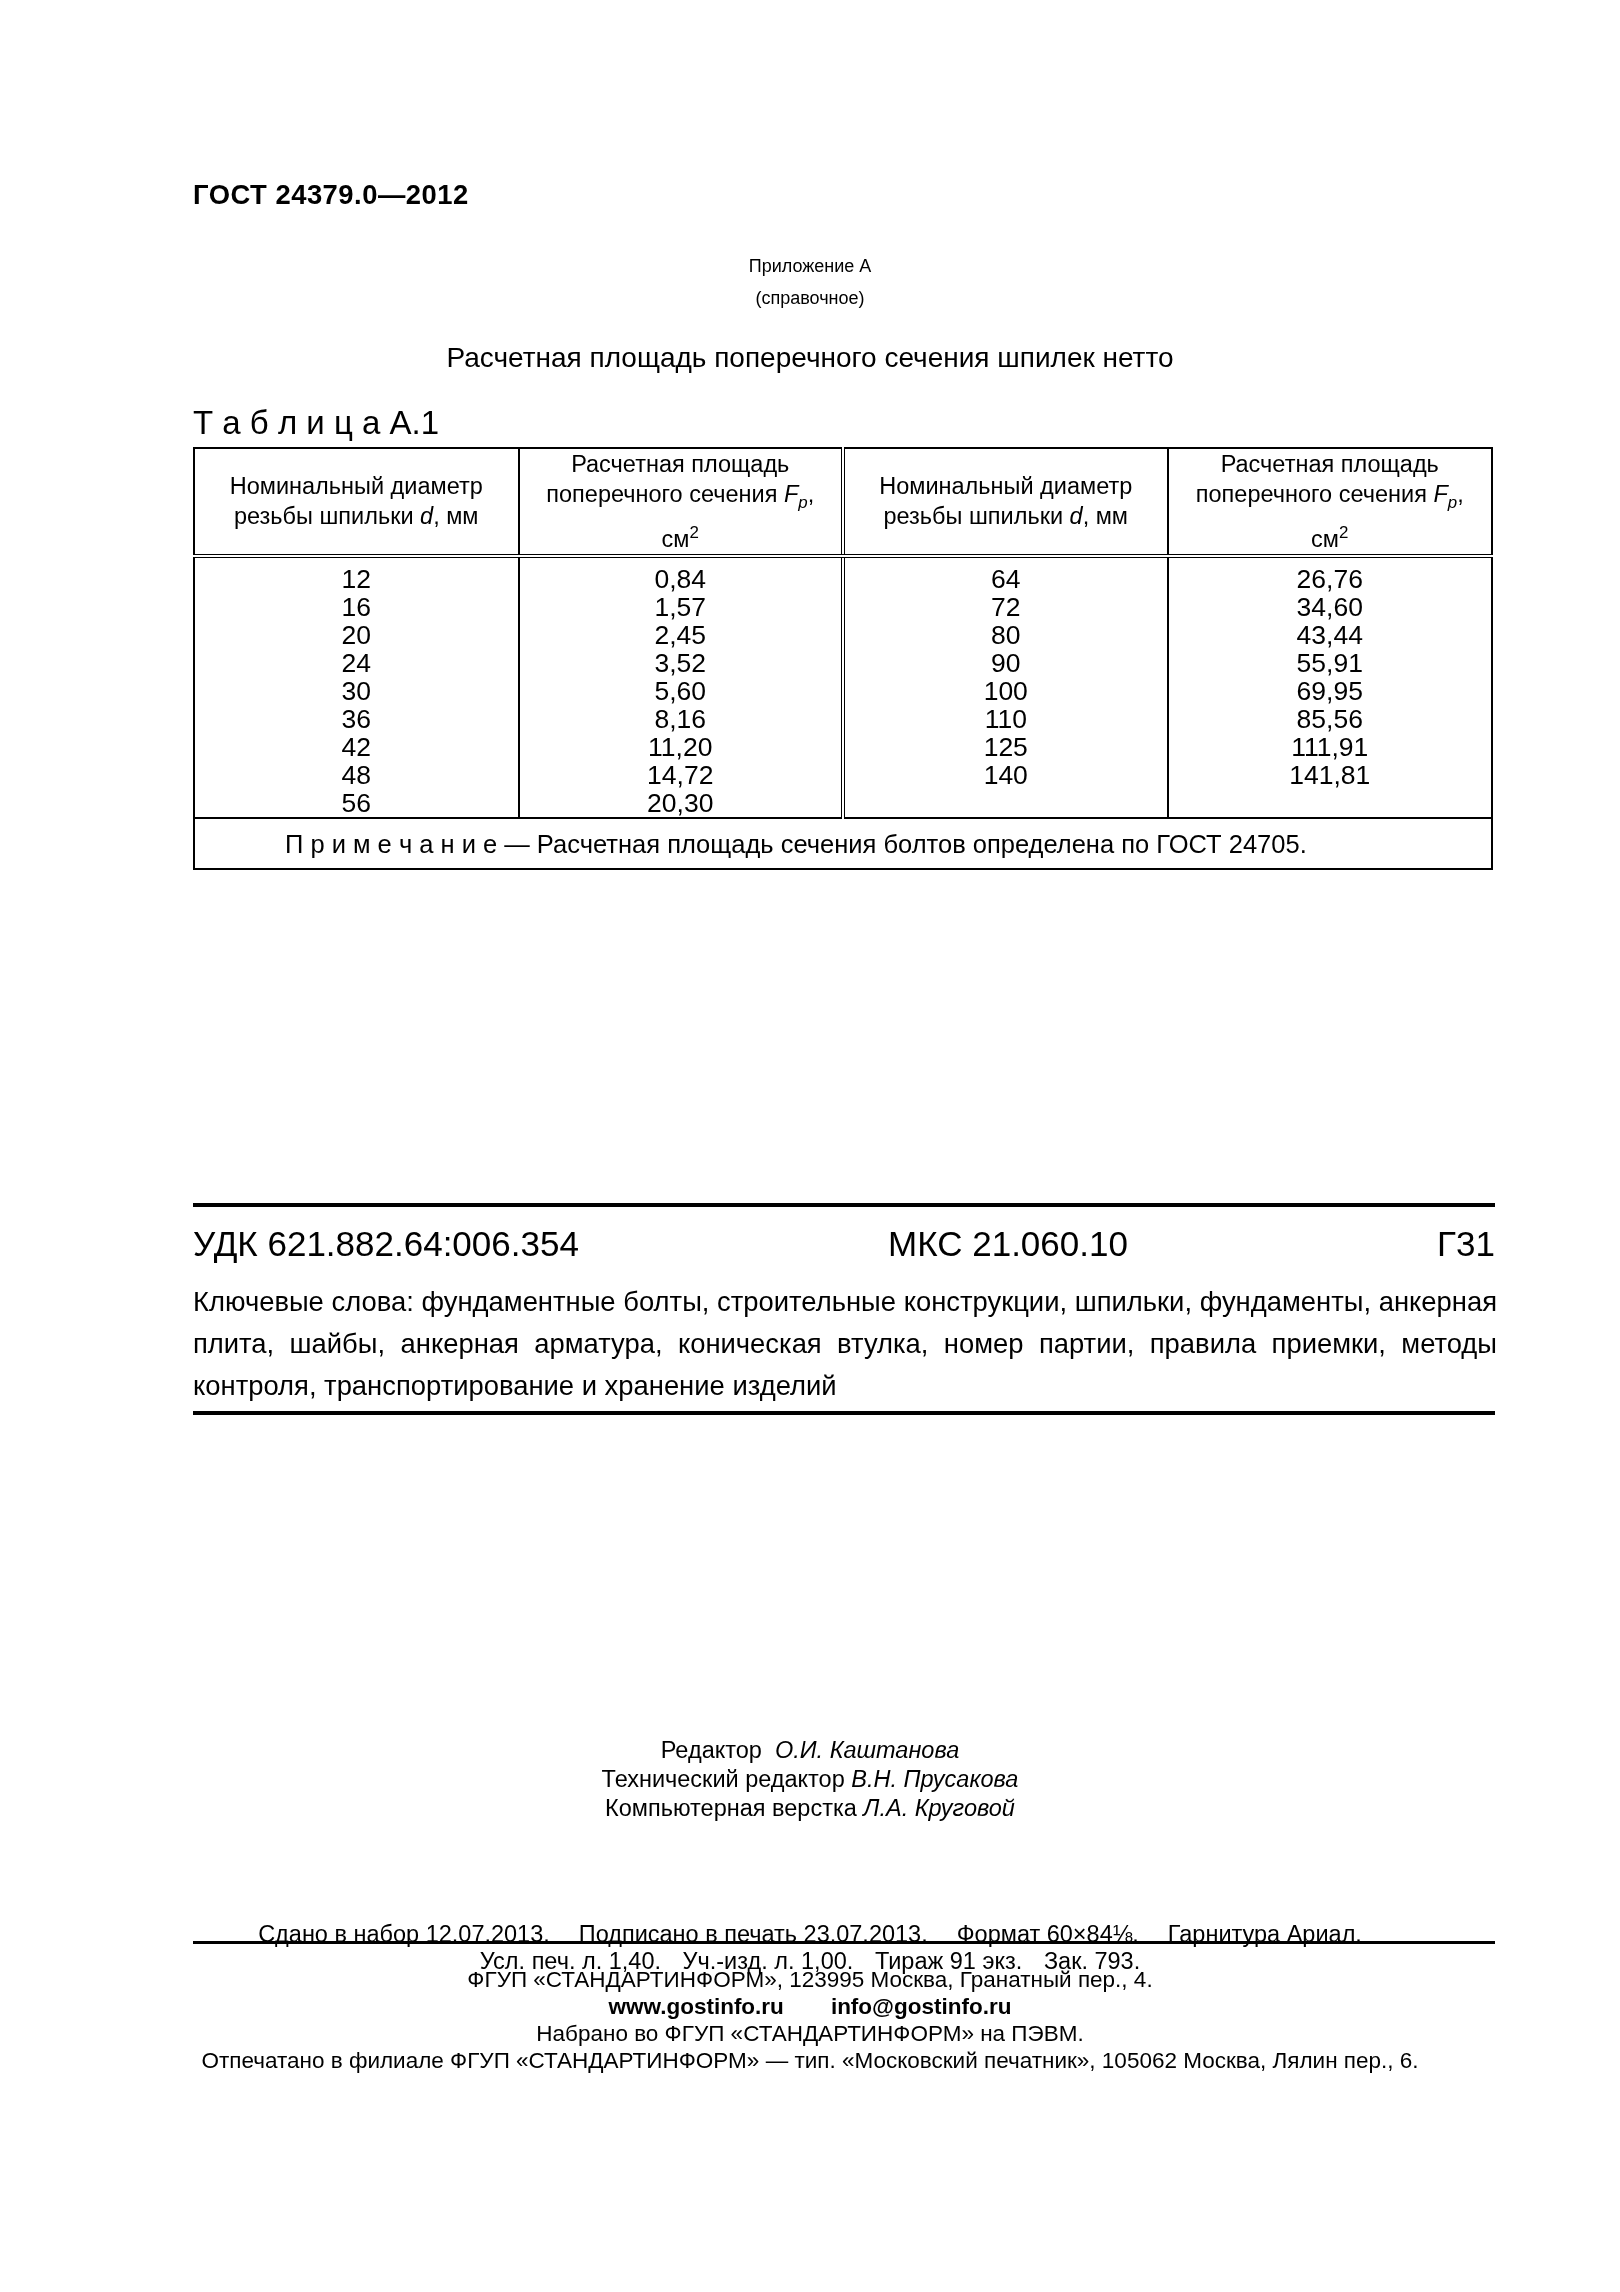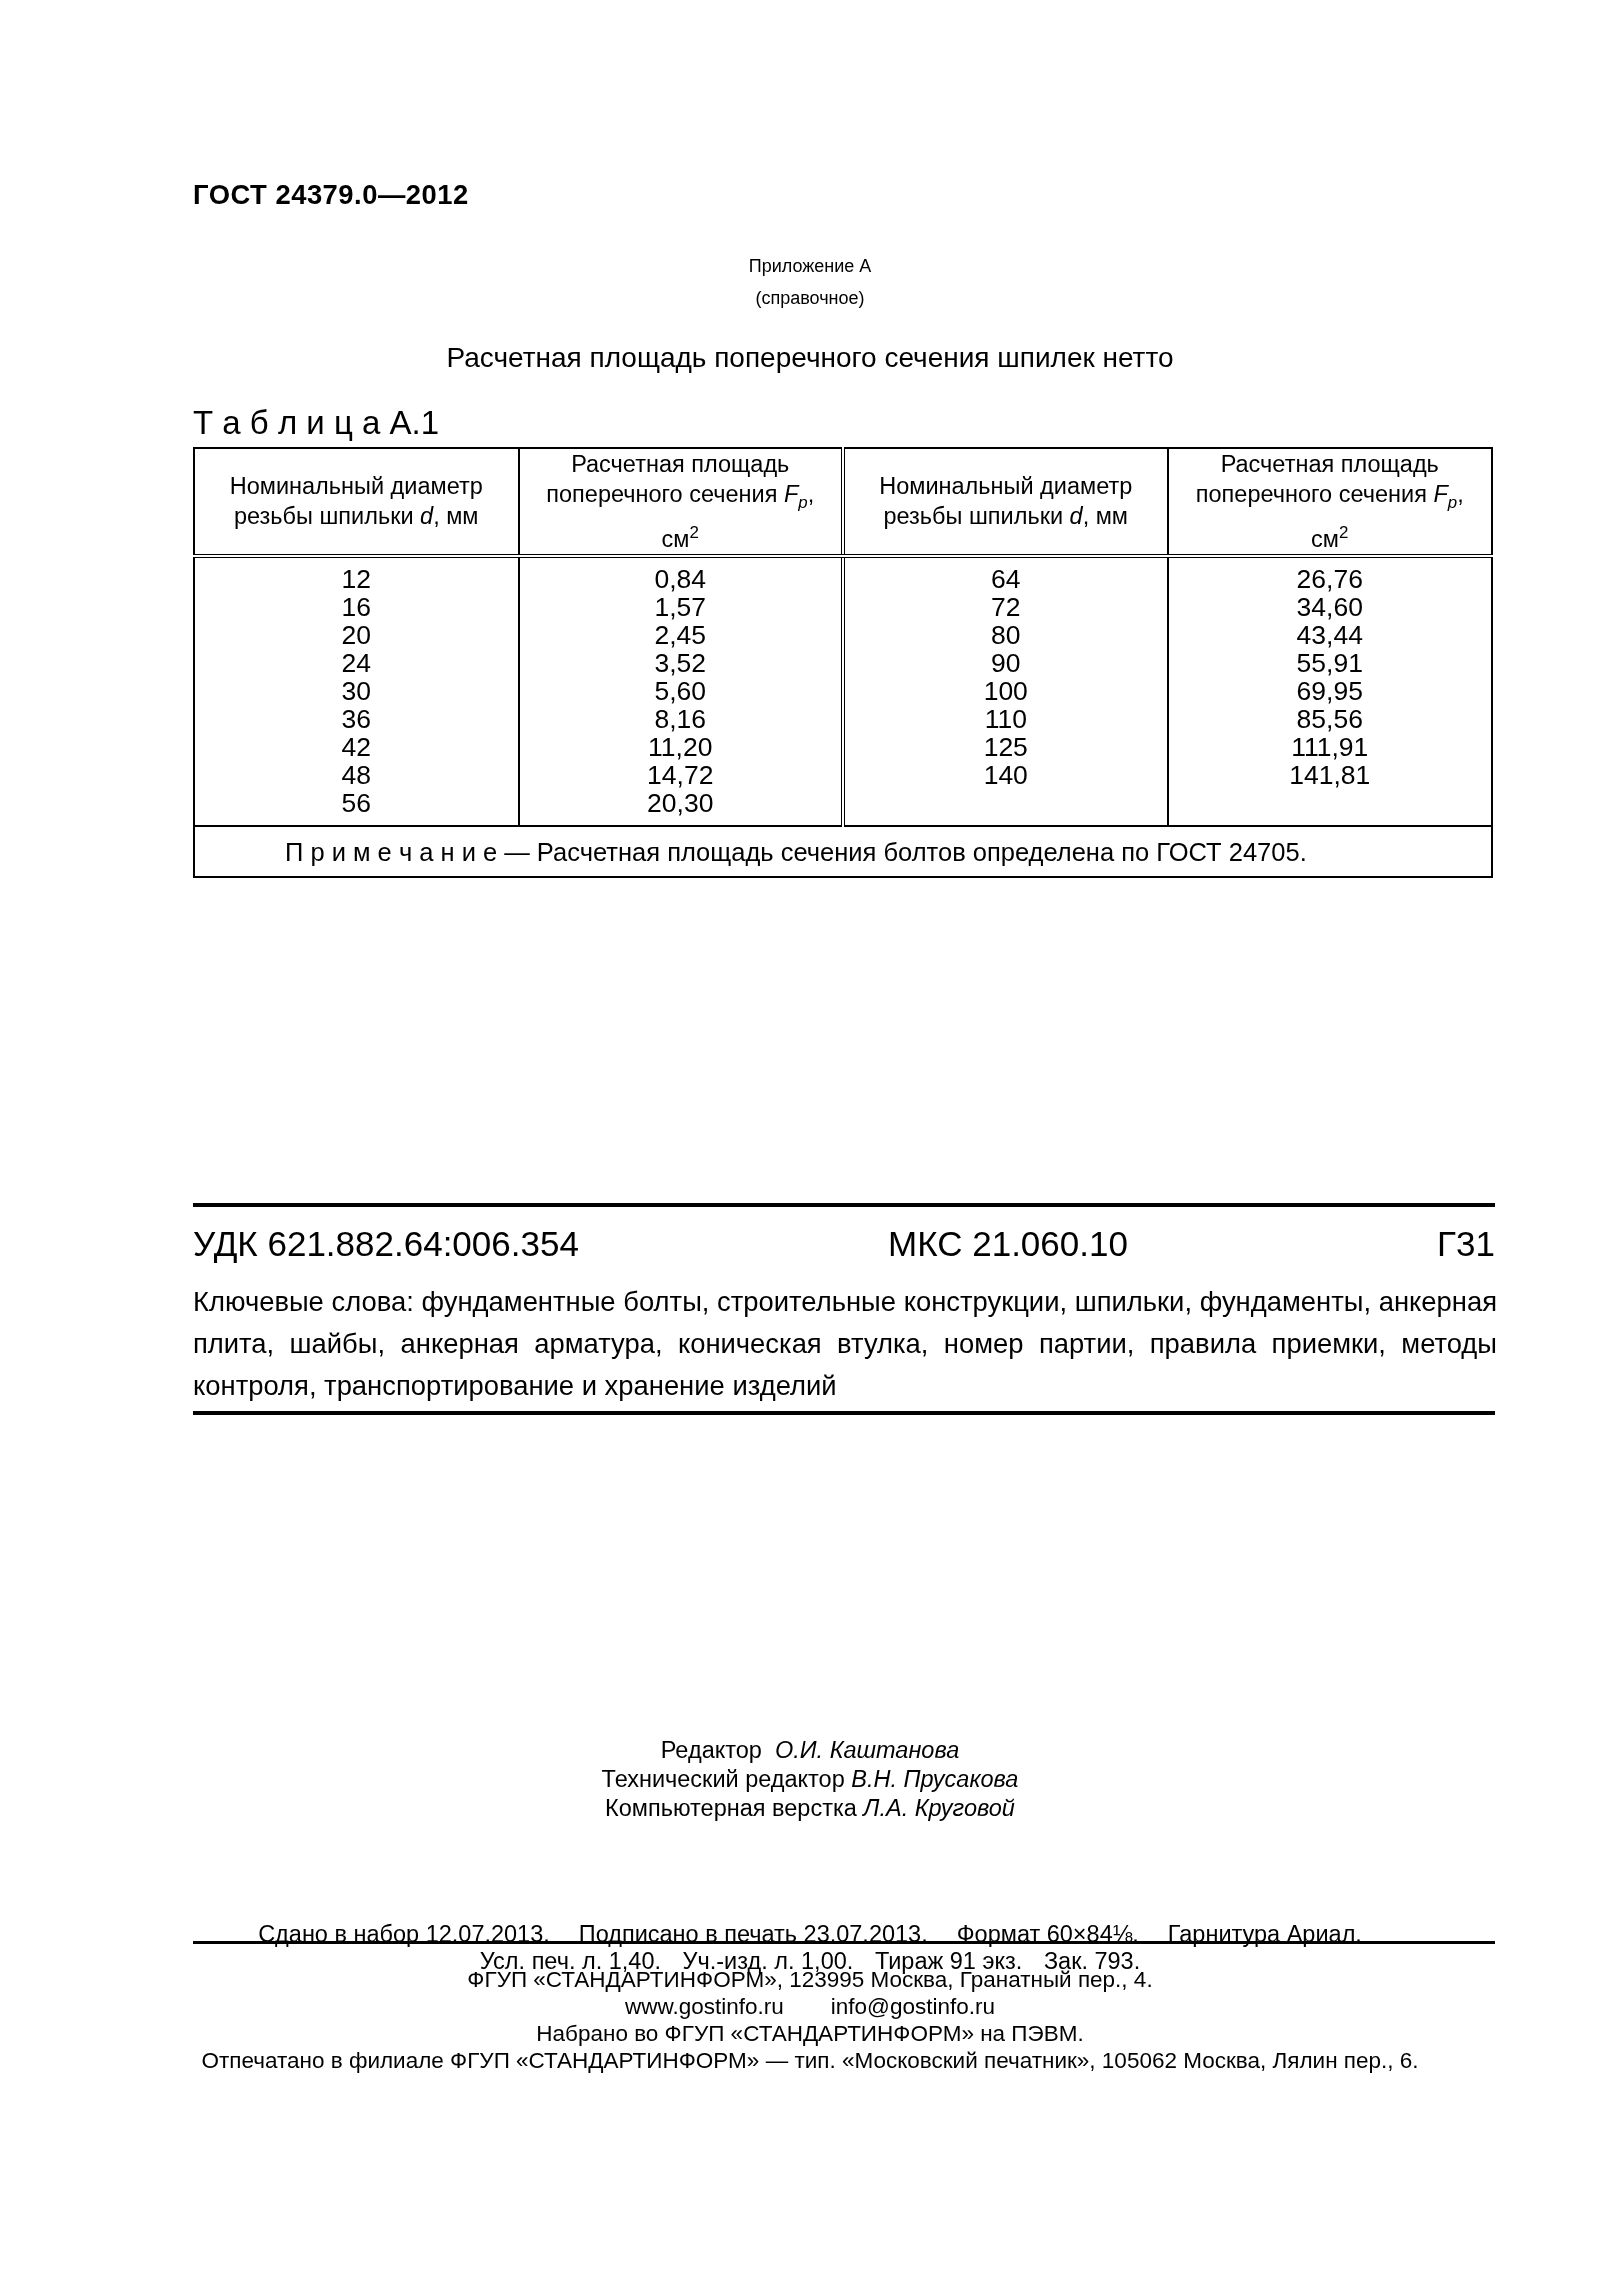--- a/index.html
+++ b/index.html
@@ -37,21 +37,21 @@
   .data-table th {
     font-weight: normal; font-size: 23.5px; line-height: 30px;
     height: 86px; text-align: center; vertical-align: middle;
     border-bottom: 4.9px double #000; padding: 0 5.9px;
   }
   .data-table tbody td {
     font-size: 26.5px; line-height: 28px; height: 28px;
     text-align: center; vertical-align: middle; padding: 0;
   }
   .data-table tbody tr.first-row td { padding-top: 7.8px; }
-  .data-table tbody tr.last-row td { padding-bottom: 8px; }
+  .data-table tbody tr.last-row td { padding-bottom: 0; }
   .data-table tr:not(.note-row) th:nth-child(2),
   .data-table tr:not(.note-row) td:nth-child(2),
   .data-table tr:not(.note-row) th:nth-child(4),
   .data-table tr:not(.note-row) td:nth-child(4) { border-left: 2px solid #000; }
   .data-table tr:not(.note-row) th:nth-child(3),
   .data-table tr:not(.note-row) td:nth-child(3) { border-left: 4.9px double #000; }
   .data-table tr.note-row td {
     border-top: 2px solid #000;
     height: 51px; font-size: 25.5px; text-align: left;
     padding-left: 90px; vertical-align: middle;
@@ -79,21 +79,21 @@
   .imprint {
     position: absolute; left: 0; width: 100%; top: 1902px;
     font-size: 23.5px; line-height: 27.4px;
   }
   .imprint-line { display: flex; justify-content: center; gap: 29px; }
   .imprint-line.l2 { gap: 21.6px; }
   .publisher {
     position: absolute; left: 0; width: 100%; top: 1947px;
     text-align: center; font-size: 22.5px; line-height: 27px;
   }
-  .contacts { display: flex; justify-content: center; gap: 47px; }
+  .contacts { display: flex; justify-content: center; gap: 47px; font-weight: bold; }
 </style>
 </head>
 <body>
 
 <div class="page">
 
   <div class="doc-code">ГОСТ 24379.0—2012</div>
 
   <div class="appendix">
     <div>Приложение А</div>

